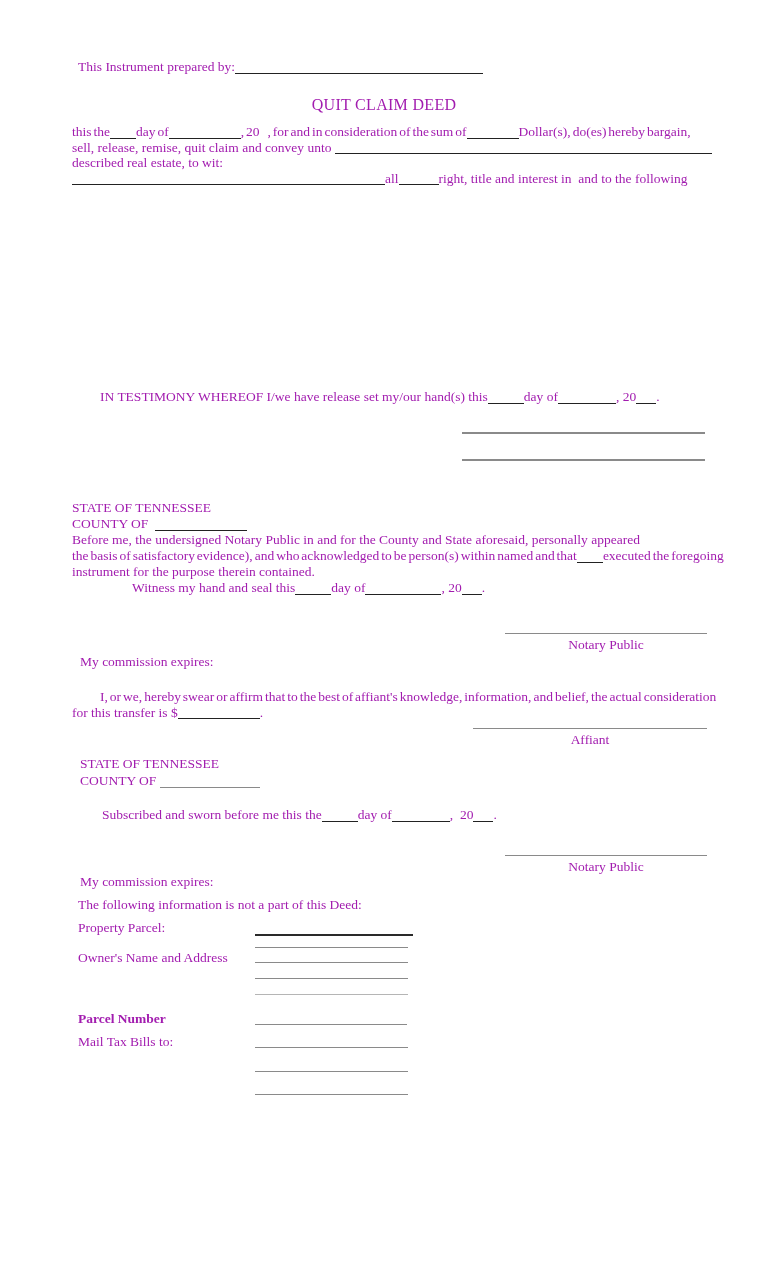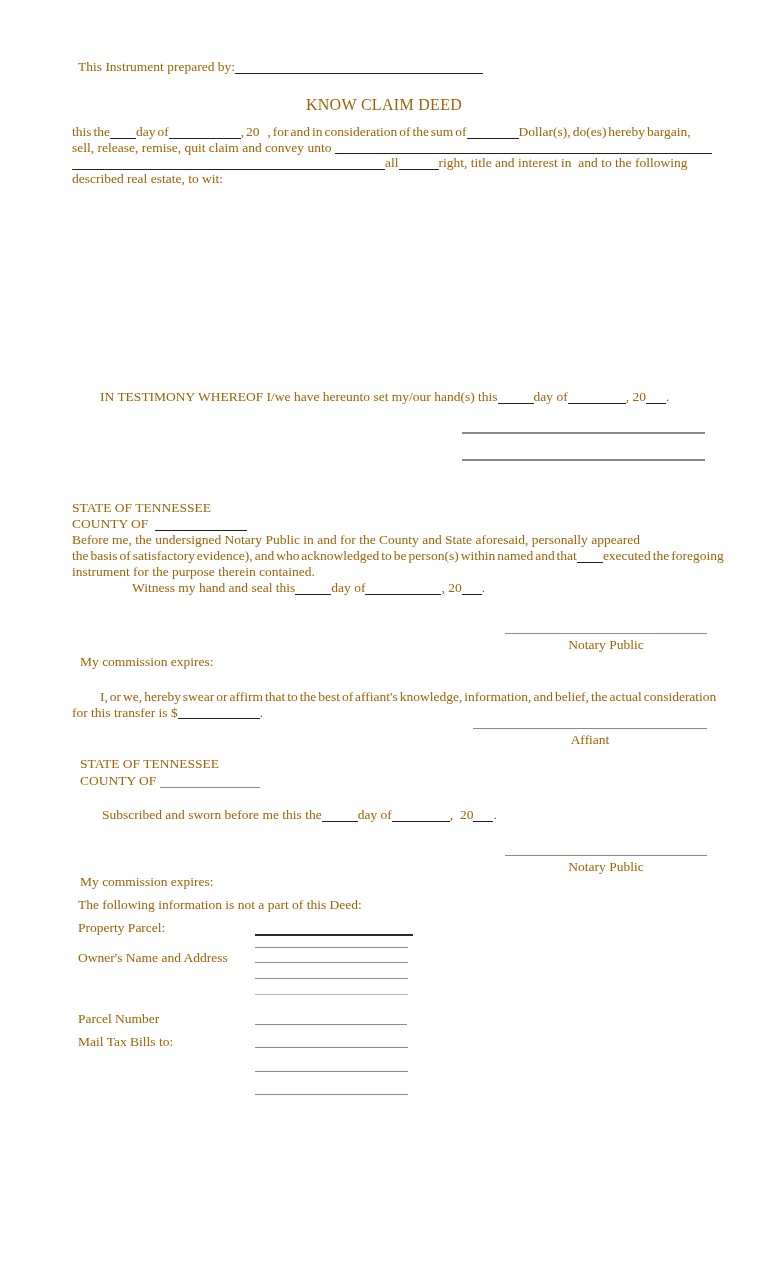--- a/index.html
+++ b/index.html
@@ -2,21 +2,21 @@
 <html><head>
 <meta charset="utf-8">
 <style>
   html,body{margin:0;padding:0;background:#ffffff;}
   .page{
     position:relative;
     width:768px;height:1265px;
     background:#ffffff;
     font-family:"Liberation Serif","DejaVu Serif",serif;
     font-size:13.5px;
-    color:#a16207;
+    color:#a21caf;
     overflow:hidden;
   }
   .abs{position:absolute;}
   .fline{
     display:flex;
     align-items:baseline;
     white-space:pre;
     height:15.5px;line-height:15.5px;
   }
   .lh16 .fline{height:16px;line-height:16px;}
@@ -57,31 +57,31 @@
 
 <div class="page">
 
   <div class="abs" style="left:78px;top:59px;width:400px;">
     <div class="fline">
       <span>This Instrument prepared by:</span>
       <span class="blank" style="width:248px;"></span>
     </div>
   </div>
 
-  <div class="abs title">KNOW CLAIM DEED</div>
+  <div class="abs title">QUIT CLAIM DEED</div>
 
   <div class="abs" style="left:72px;top:124px;width:640px;">
       <div class="fline tight"><span>this the</span><span class="blank" style="width: 26px;"></span><span>day of</span><span class="blank" style="width: 72px;"></span><span>, 20    , for and in consideration of the sum of</span><span class="blank" style="width: 52px;"></span><span>Dollar(s), do(es) hereby bargain,</span></div>
       <div class="fline"><span>sell, release, remise, quit claim and convey unto </span><span class="blank" style="flex: 1 1 auto;"></span></div>
+      <div class="fline"><span>described real estate, to wit:</span></div>
       <div class="fline"><span class="blank" style="width: 313px;"></span><span>all</span><span class="blank" style="width: 40px;"></span><span>right, title and interest in  and to the following</span></div>
-      <div class="fline"><span>described real estate, to wit:</span></div>
     </div>
 
   <div class="abs" style="left:72px;top:389px;width:640px;">
-      <div class="fline" style="padding-left: 28px;"><span>IN TESTIMONY WHEREOF I/we have hereunto set my/our hand(s) this</span><span class="blank" style="width: 36px;"></span><span>day of</span><span class="blank" style="width: 58px;"></span><span>, 20</span><span class="blank" style="width: 20px;"></span><span>.</span></div>
+      <div class="fline" style="padding-left: 28px;"><span>IN TESTIMONY WHEREOF I/we have release set my/our hand(s) this</span><span class="blank" style="width: 36px;"></span><span>day of</span><span class="blank" style="width: 58px;"></span><span>, 20</span><span class="blank" style="width: 20px;"></span><span>.</span></div>
     </div>
 
   <div class="abs sigrule" style="left:462px;top:432px;width:243px;"></div>
   <div class="abs sigrule" style="left:462px;top:459px;width:243px;"></div>
 
   <div class="abs lh16" style="left:72px;top:500px;width:640px;">
       <div class="fline"><span>STATE OF TENNESSEE</span></div>
       <div class="fline"><span>COUNTY OF  </span><span class="blank" style="width: 92px;"></span></div>
       <div class="fline"><span>Before me, the undersigned Notary Public in and for the County and State aforesaid, personally appeared</span></div>
       <div class="fline tight"><span>the basis of satisfactory evidence), and who acknowledged to be person(s) within named and that</span><span class="blank" style="width: 26px;"></span><span>executed the foregoing</span></div>
@@ -120,21 +120,21 @@
 
   <div class="abs plain" style="left:78px;top:920px;">Property Parcel:</div>
   <div class="abs rule dark" style="left:255px;top:934px;width:158px;"></div>
 
   <div class="abs rule" style="left:255px;top:947px;width:153px;"></div>
   <div class="abs plain" style="left:78px;top:950px;">Owner's Name and Address</div>
   <div class="abs rule" style="left:255px;top:962px;width:153px;"></div>
   <div class="abs rule" style="left:255px;top:978px;width:153px;"></div>
   <div class="abs rule light" style="left:255px;top:994px;width:153px;"></div>
 
-  <div class="abs plain" style="left:78px;top:1011px;">Parcel Number</div>
+  <div class="abs plain" style="left:78px;top:1011px;font-weight:bold;">Parcel Number</div>
   <div class="abs rule" style="left:255px;top:1024px;width:152px;"></div>
 
   <div class="abs plain" style="left:78px;top:1034px;">Mail Tax Bills to:</div>
   <div class="abs rule" style="left:255px;top:1047px;width:153px;"></div>
   <div class="abs rule" style="left:255px;top:1071px;width:153px;"></div>
   <div class="abs rule" style="left:255px;top:1094px;width:153px;"></div>
 
 </div>
 
 </body></html>

